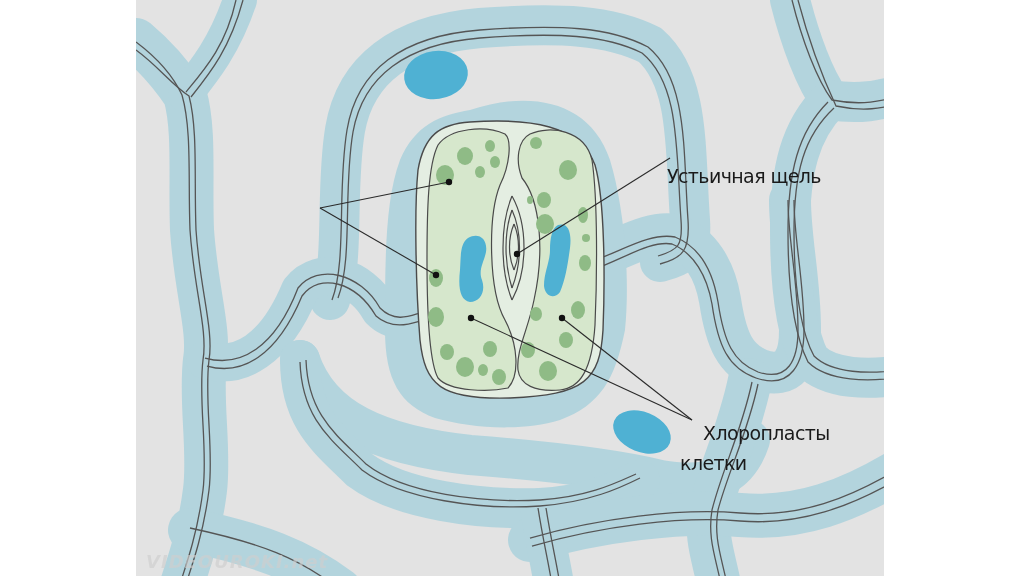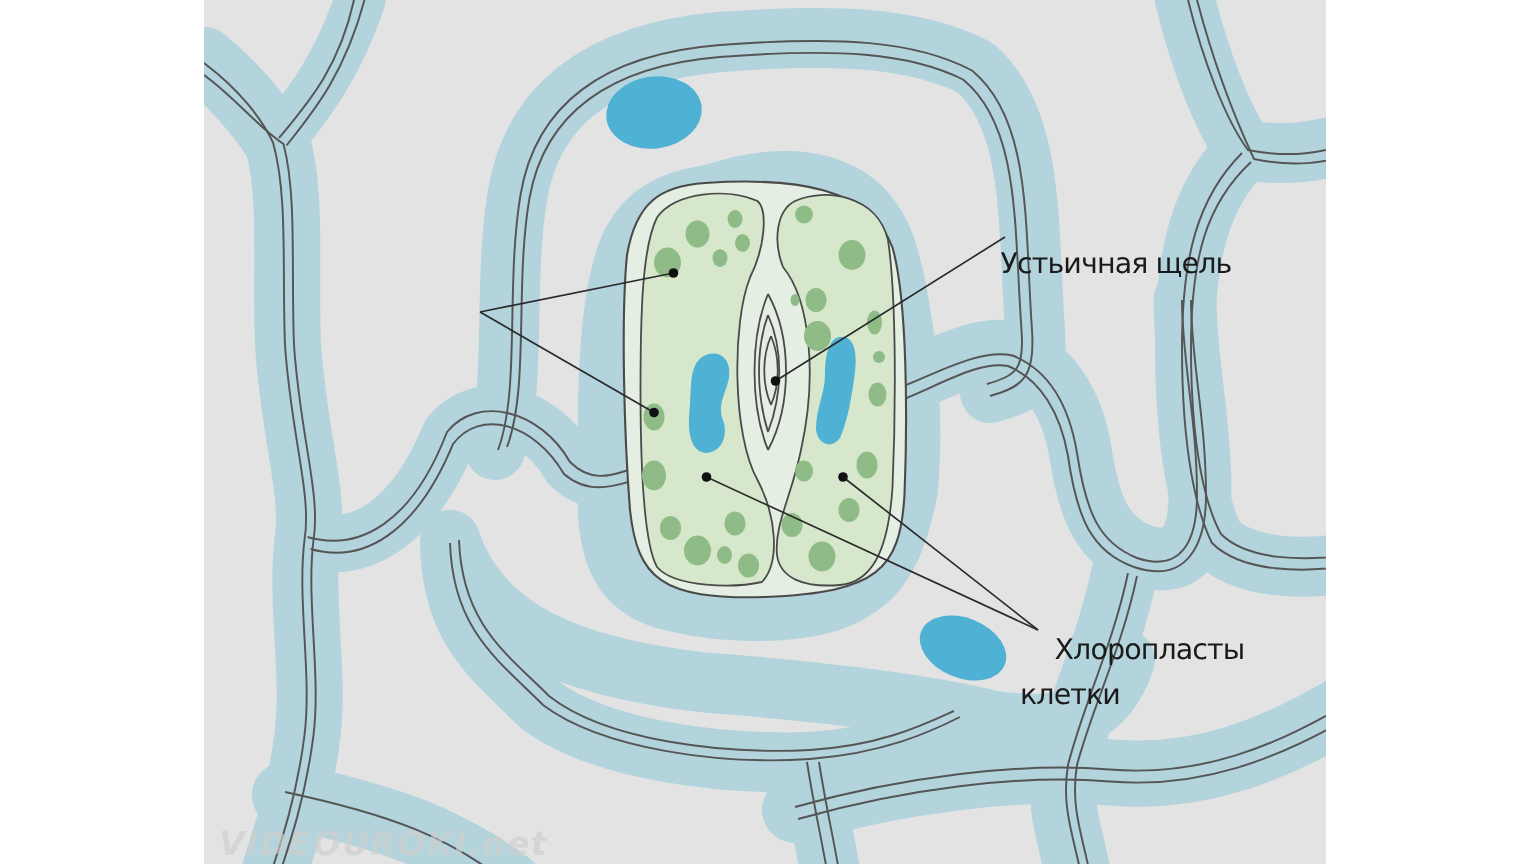--- a/index.html
+++ b/index.html
@@ -18,21 +18,21 @@
       line-height: 28px;
       white-space: nowrap;
       letter-spacing: -0.6px;
       margin-top: 28px;
     }
     .watermark {
       position: absolute;
       font-family: "DejaVu Sans", sans-serif;
       font-weight: bold;
       font-style: italic;
-      font-size: 22px;
+      font-size: 18px;
       color: #cfcfcf;
       opacity: 0.65;
       letter-spacing: 1px;
     }
   </style>
 </head>
 <body>
 
 <div class="stage">
   <svg width="1024" height="576" viewBox="0 0 1024 576" xmlns="http://www.w3.org/2000/svg">

